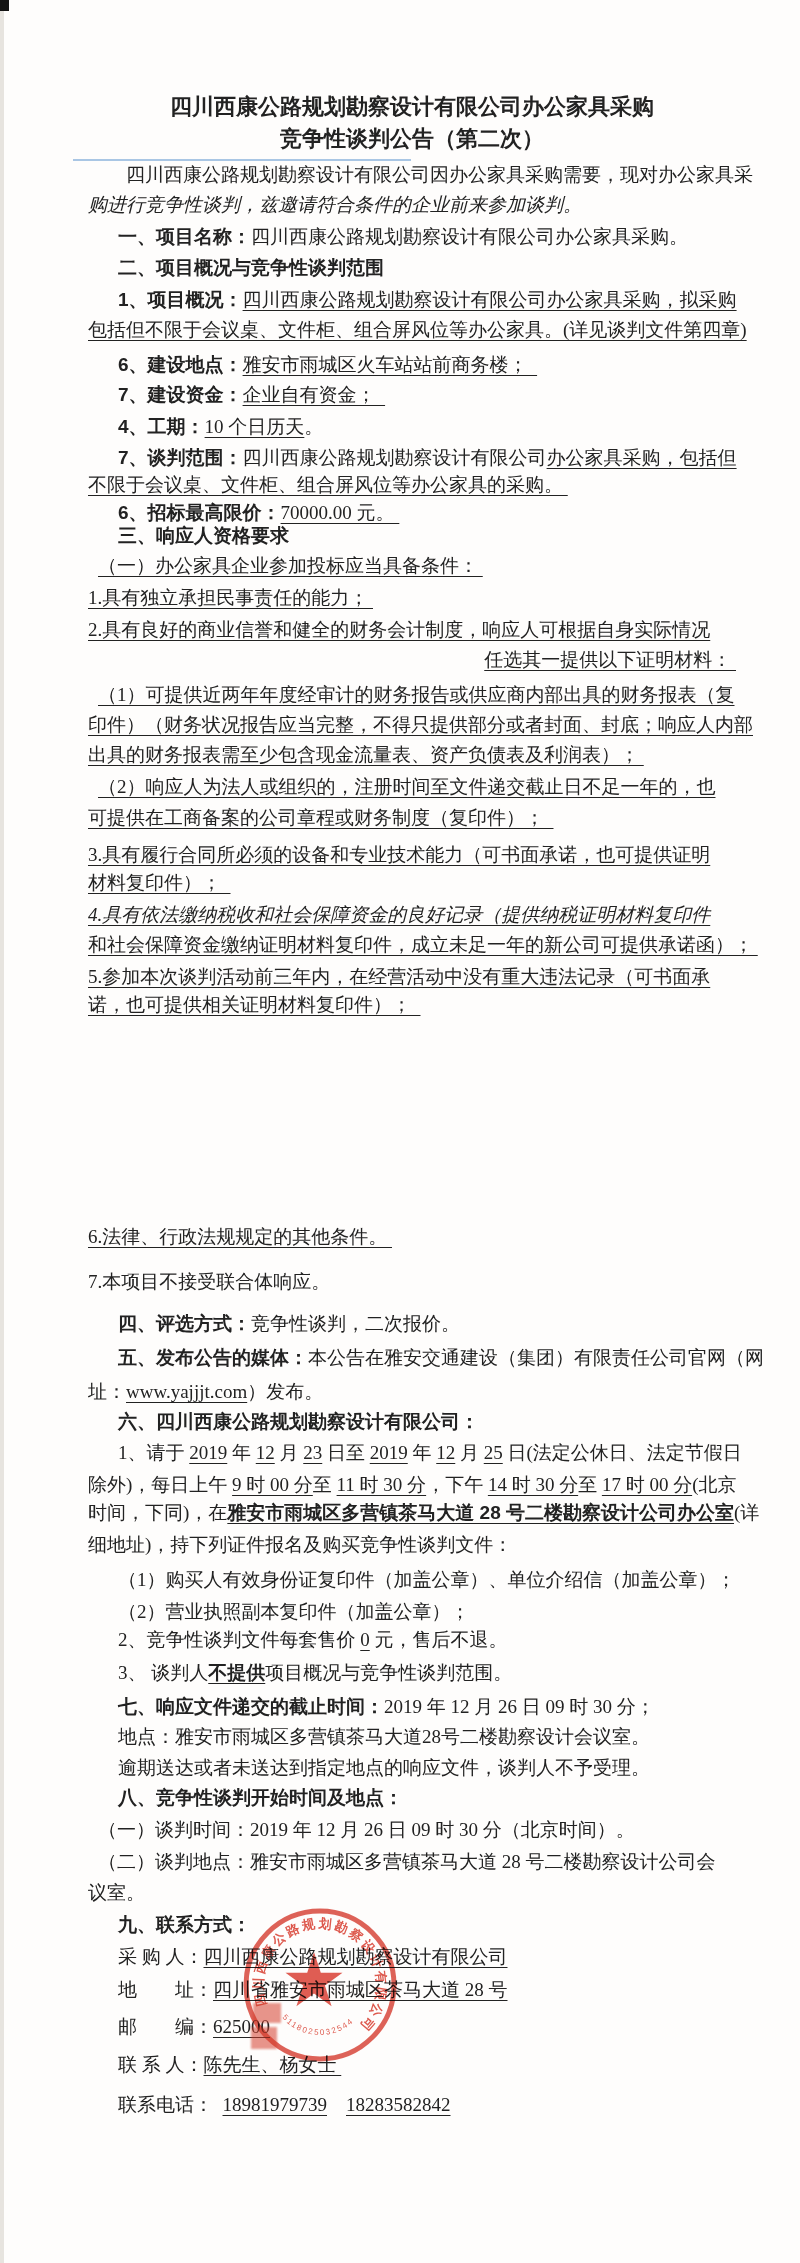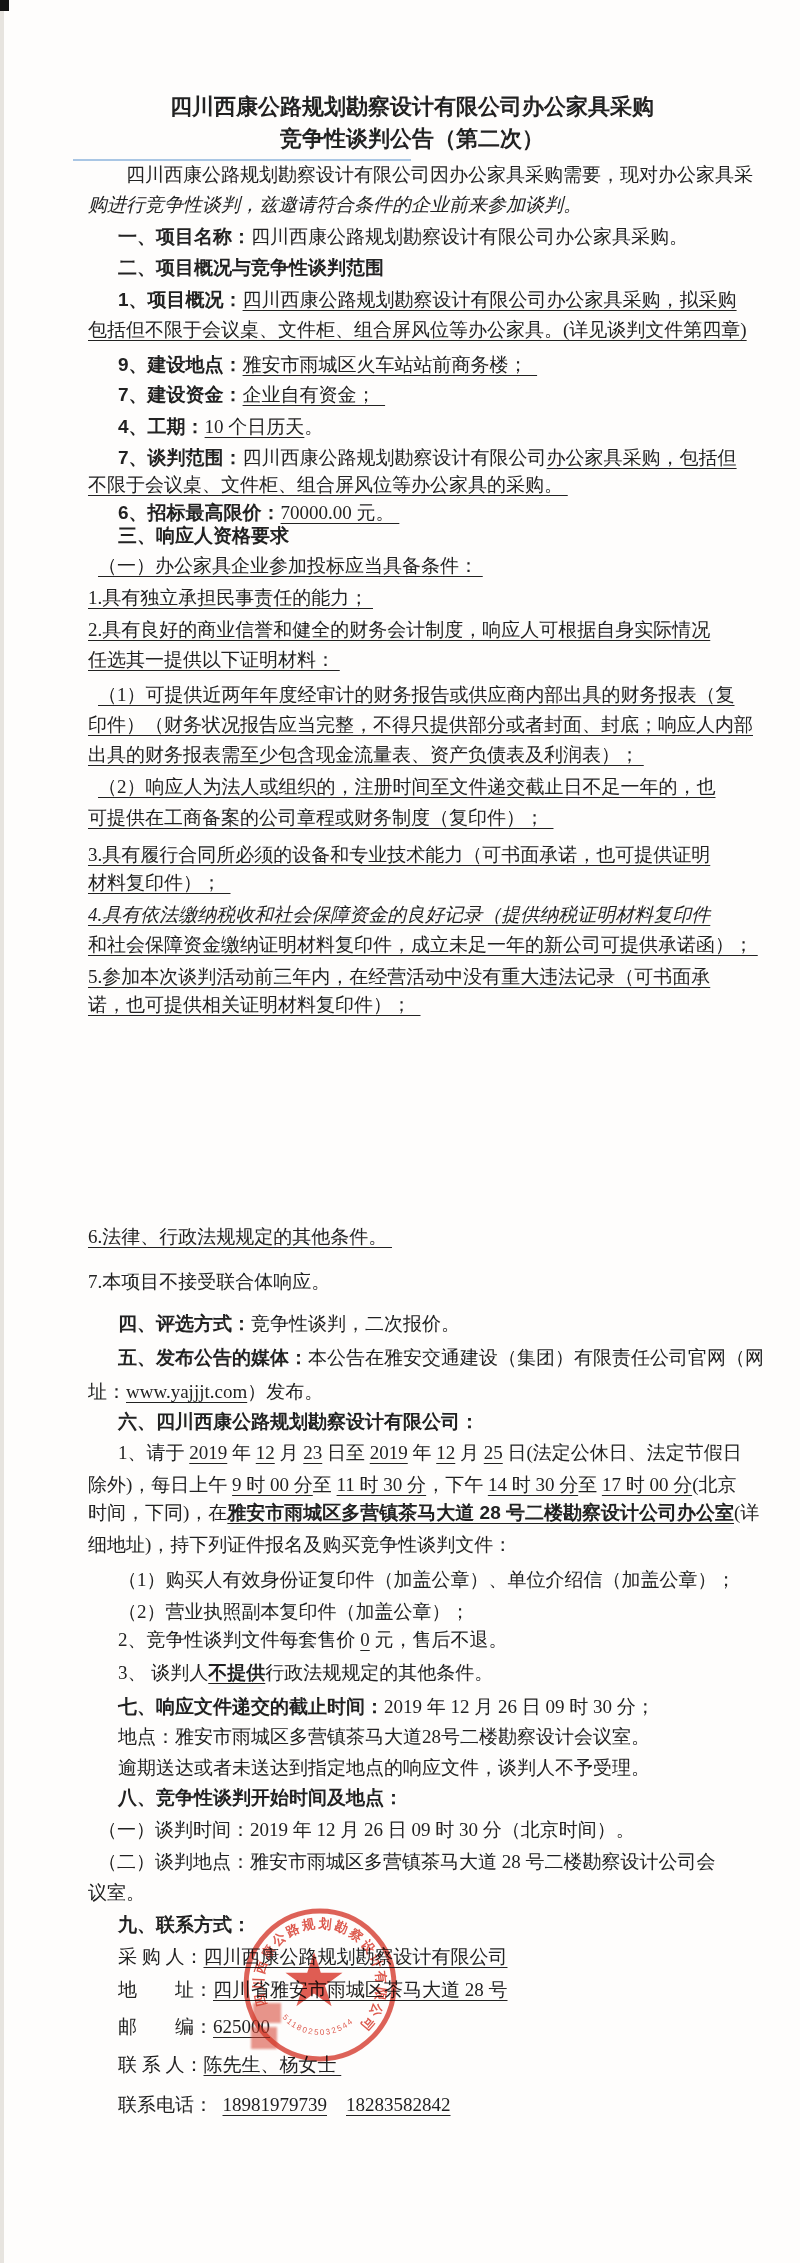--- a/index.html
+++ b/index.html
@@ -33,31 +33,31 @@
 
   <div id="doc-body">
       <div class="line c" style="top: 92px; font-size: 22px;"><span class="seg-b">四川西康公路规划勘察设计有限公司办公家具采购</span></div>
       <div class="line c" style="top: 124px; font-size: 22px;"><span class="seg-b">竞争性谈判公告（第二次）</span></div>
       <div class="line" style="top: 160px; padding-left: 38px;"><span>四川西康公路规划勘察设计有限公司因办公家具采购需要，现对办公家具采</span></div>
       <div class="line" style="top: 190px; font-style: italic;"><span>购进行竞争性谈判，兹邀请符合条件的企业前来参加谈判。</span></div>
       <div class="line" style="top: 222px; padding-left: 30px;"><span class="seg-b">一、项目名称：</span><span>四川西康公路规划勘察设计有限公司办公家具采购。</span></div>
       <div class="line" style="top: 253px; padding-left: 30px;"><span class="seg-b">二、项目概况与竞争性谈判范围</span></div>
       <div class="line" style="top: 285px; padding-left: 30px;"><span class="seg-b">1、项目概况：</span><span class="seg-u">四川西康公路规划勘察设计有限公司办公家具采购，拟采购</span></div>
       <div class="line" style="top: 315px;"><span class="seg-u">包括但不限于会议桌、文件柜、组合屏风位等办公家具。(详见谈判文件第四章)</span></div>
-      <div class="line" style="top: 350px; padding-left: 30px;"><span class="seg-b">9、建设地点：</span><span class="seg-u">雅安市雨城区火车站站前商务楼；&nbsp;&nbsp;</span></div>
+      <div class="line" style="top: 350px; padding-left: 30px;"><span class="seg-b">6、建设地点：</span><span class="seg-u">雅安市雨城区火车站站前商务楼；&nbsp;&nbsp;</span></div>
       <div class="line" style="top: 380px; padding-left: 30px;"><span class="seg-b">7、建设资金：</span><span class="seg-u">企业自有资金；&nbsp;&nbsp;</span></div>
       <div class="line" style="top: 412px; padding-left: 30px;"><span class="seg-b">4、工期：</span><span class="seg-u">10 个日历天</span><span>。</span></div>
       <div class="line" style="top: 443px; padding-left: 30px;"><span class="seg-b">7、谈判范围：</span><span>四川西康公路规划勘察设计有限公司</span><span class="seg-u">办公家具采购，包括但</span></div>
       <div class="line" style="top: 470px;"><span class="seg-u">不限于会议桌、文件柜、组合屏风位等办公家具的采购。&nbsp;</span></div>
       <div class="line" style="top: 498px; padding-left: 30px;"><span class="seg-b">6、招标最高限价：</span><span class="seg-u">70000.00 元。&nbsp;</span></div>
       <div class="line" style="top: 521px; padding-left: 30px;"><span class="seg-b">三、响应人资格要求</span></div>
       <div class="line" style="top: 551px; padding-left: 10px;"><span class="seg-u">（一）办公家具企业参加投标应当具备条件：&nbsp;</span></div>
       <div class="line" style="top: 583px;"><span class="seg-u">1.具有独立承担民事责任的能力；&nbsp;</span></div>
       <div class="line" style="top: 615px;"><span class="seg-u">2.具有良好的商业信誉和健全的财务会计制度，响应人可根据自身实际情况</span></div>
-      <div class="line" style="top: 645px;"><span class="seg-u">任选其一提供以下证明材料：&nbsp;</span></div>
+      <div class="line" style="top: 645px; text-align: right;"><span class="seg-u">任选其一提供以下证明材料：&nbsp;</span></div>
       <div class="line" style="top: 680px; padding-left: 10px;"><span class="seg-u">（1）可提供近两年年度经审计的财务报告或供应商内部出具的财务报表（复</span></div>
       <div class="line" style="top: 710px;"><span class="seg-u">印件）（财务状况报告应当完整，不得只提供部分或者封面、封底；响应人内部</span></div>
       <div class="line" style="top: 740px;"><span class="seg-u">出具的财务报表需至少包含现金流量表、资产负债表及利润表）；&nbsp;</span></div>
       <div class="line" style="top: 772px; padding-left: 10px;"><span class="seg-u">（2）响应人为法人或组织的，注册时间至文件递交截止日不足一年的，也</span></div>
       <div class="line" style="top: 803px;"><span class="seg-u">可提供在工商备案的公司章程或财务制度（复印件）；&nbsp;&nbsp;</span></div>
       <div class="line" style="top: 840px;"><span class="seg-u">3.具有履行合同所必须的设备和专业技术能力（可书面承诺，也可提供证明</span></div>
       <div class="line" style="top: 868px;"><span class="seg-u">材料复印件）；&nbsp;&nbsp;</span></div>
       <div class="line" style="top: 900px; font-style: italic;"><span class="seg-u">4.具有依法缴纳税收和社会保障资金的良好记录（提供纳税证明材料复印件</span></div>
       <div class="line" style="top: 930px;"><span class="seg-u">和社会保障资金缴纳证明材料复印件，成立未足一年的新公司可提供承诺函）；&nbsp;</span></div>
       <div class="line" style="top: 962px;"><span class="seg-u">5.参加本次谈判活动前三年内，在经营活动中没有重大违法记录（可书面承</span></div>
@@ -68,21 +68,21 @@
       <div class="line" style="top: 1343px; padding-left: 30px;"><span class="seg-b">五、发布公告的媒体：</span><span>本公告在雅安交通建设（集团）有限责任公司官网（网</span></div>
       <div class="line" style="top: 1377px;"><span>址：</span><span class="seg-u">www.yajjjt.com</span><span>）发布。</span></div>
       <div class="line" style="top: 1407px; padding-left: 30px;"><span class="seg-b">六、四川西康公路规划勘察设计有限公司：</span></div>
       <div class="line" style="top: 1438px; padding-left: 30px;"><span>1、请于 </span><span class="seg-u">2019</span><span> 年 </span><span class="seg-u">12</span><span> 月 </span><span class="seg-u">23</span><span> 日至 </span><span class="seg-u">2019</span><span> 年 </span><span class="seg-u">12</span><span> 月 </span><span class="seg-u">25</span><span> 日(法定公休日、法定节假日</span></div>
       <div class="line" style="top: 1470px;"><span>除外)，每日上午 </span><span class="seg-u">9 时 00 分</span><span>至 </span><span class="seg-u">11 时 30 分</span><span>，下午 </span><span class="seg-u">14 时 30 分</span><span>至 </span><span class="seg-u">17 时 00 分</span><span>(北京</span></div>
       <div class="line" style="top: 1498px;"><span>时间，下同)，在</span><span class="seg-b seg-u">雅安市雨城区多营镇茶马大道 28 号二楼勘察设计公司办公室</span><span>(详</span></div>
       <div class="line" style="top: 1530px;"><span>细地址)，持下列证件报名及购买竞争性谈判文件：</span></div>
       <div class="line" style="top: 1565px; padding-left: 30px;"><span>（1）购买人有效身份证复印件（加盖公章）、单位介绍信（加盖公章）；</span></div>
       <div class="line" style="top: 1597px; padding-left: 30px;"><span>（2）营业执照副本复印件（加盖公章）；</span></div>
       <div class="line" style="top: 1625px; padding-left: 30px;"><span>2、竞争性谈判文件每套售价 </span><span class="seg-u">0</span><span> 元，售后不退。</span></div>
-      <div class="line" style="top: 1658px; padding-left: 30px;"><span>3、 谈判人</span><span class="seg-b seg-u">不提供</span><span>行政法规规定的其他条件。</span></div>
+      <div class="line" style="top: 1658px; padding-left: 30px;"><span>3、 谈判人</span><span class="seg-b seg-u">不提供</span><span>项目概况与竞争性谈判范围。</span></div>
       <div class="line" style="top: 1692px; padding-left: 30px;"><span class="seg-b">七、响应文件递交的截止时间：</span><span>2019 年 12 月 26 日 09 时 30 分；</span></div>
       <div class="line" style="top: 1722px; padding-left: 30px;"><span>地点：雅安市雨城区多营镇茶马大道28号二楼勘察设计会议室。</span></div>
       <div class="line" style="top: 1753px; padding-left: 30px;"><span>逾期送达或者未送达到指定地点的响应文件，谈判人不予受理。</span></div>
       <div class="line" style="top: 1783px; padding-left: 30px;"><span class="seg-b">八、竞争性谈判开始时间及地点：</span></div>
       <div class="line" style="top: 1815px; padding-left: 10px;"><span>（一）谈判时间：2019 年 12 月 26 日 09 时 30 分（北京时间）。</span></div>
       <div class="line" style="top: 1847px; padding-left: 10px;"><span>（二）谈判地点：雅安市雨城区多营镇茶马大道 28 号二楼勘察设计公司会</span></div>
       <div class="line" style="top: 1878px;"><span>议室。</span></div>
       <div class="line" style="top: 1910px; padding-left: 30px;"><span class="seg-b">九、联系方式：</span></div>
       <div class="line" style="top: 1942px; padding-left: 30px;"><span>采 购 人：</span><span class="seg-u">四川西康公路规划勘察设计有限公司</span></div>
       <div class="line" style="top: 1975px; padding-left: 30px;"><span>地　　址：</span><span class="seg-u">四川省雅安市雨城区茶马大道 28 号</span></div>

